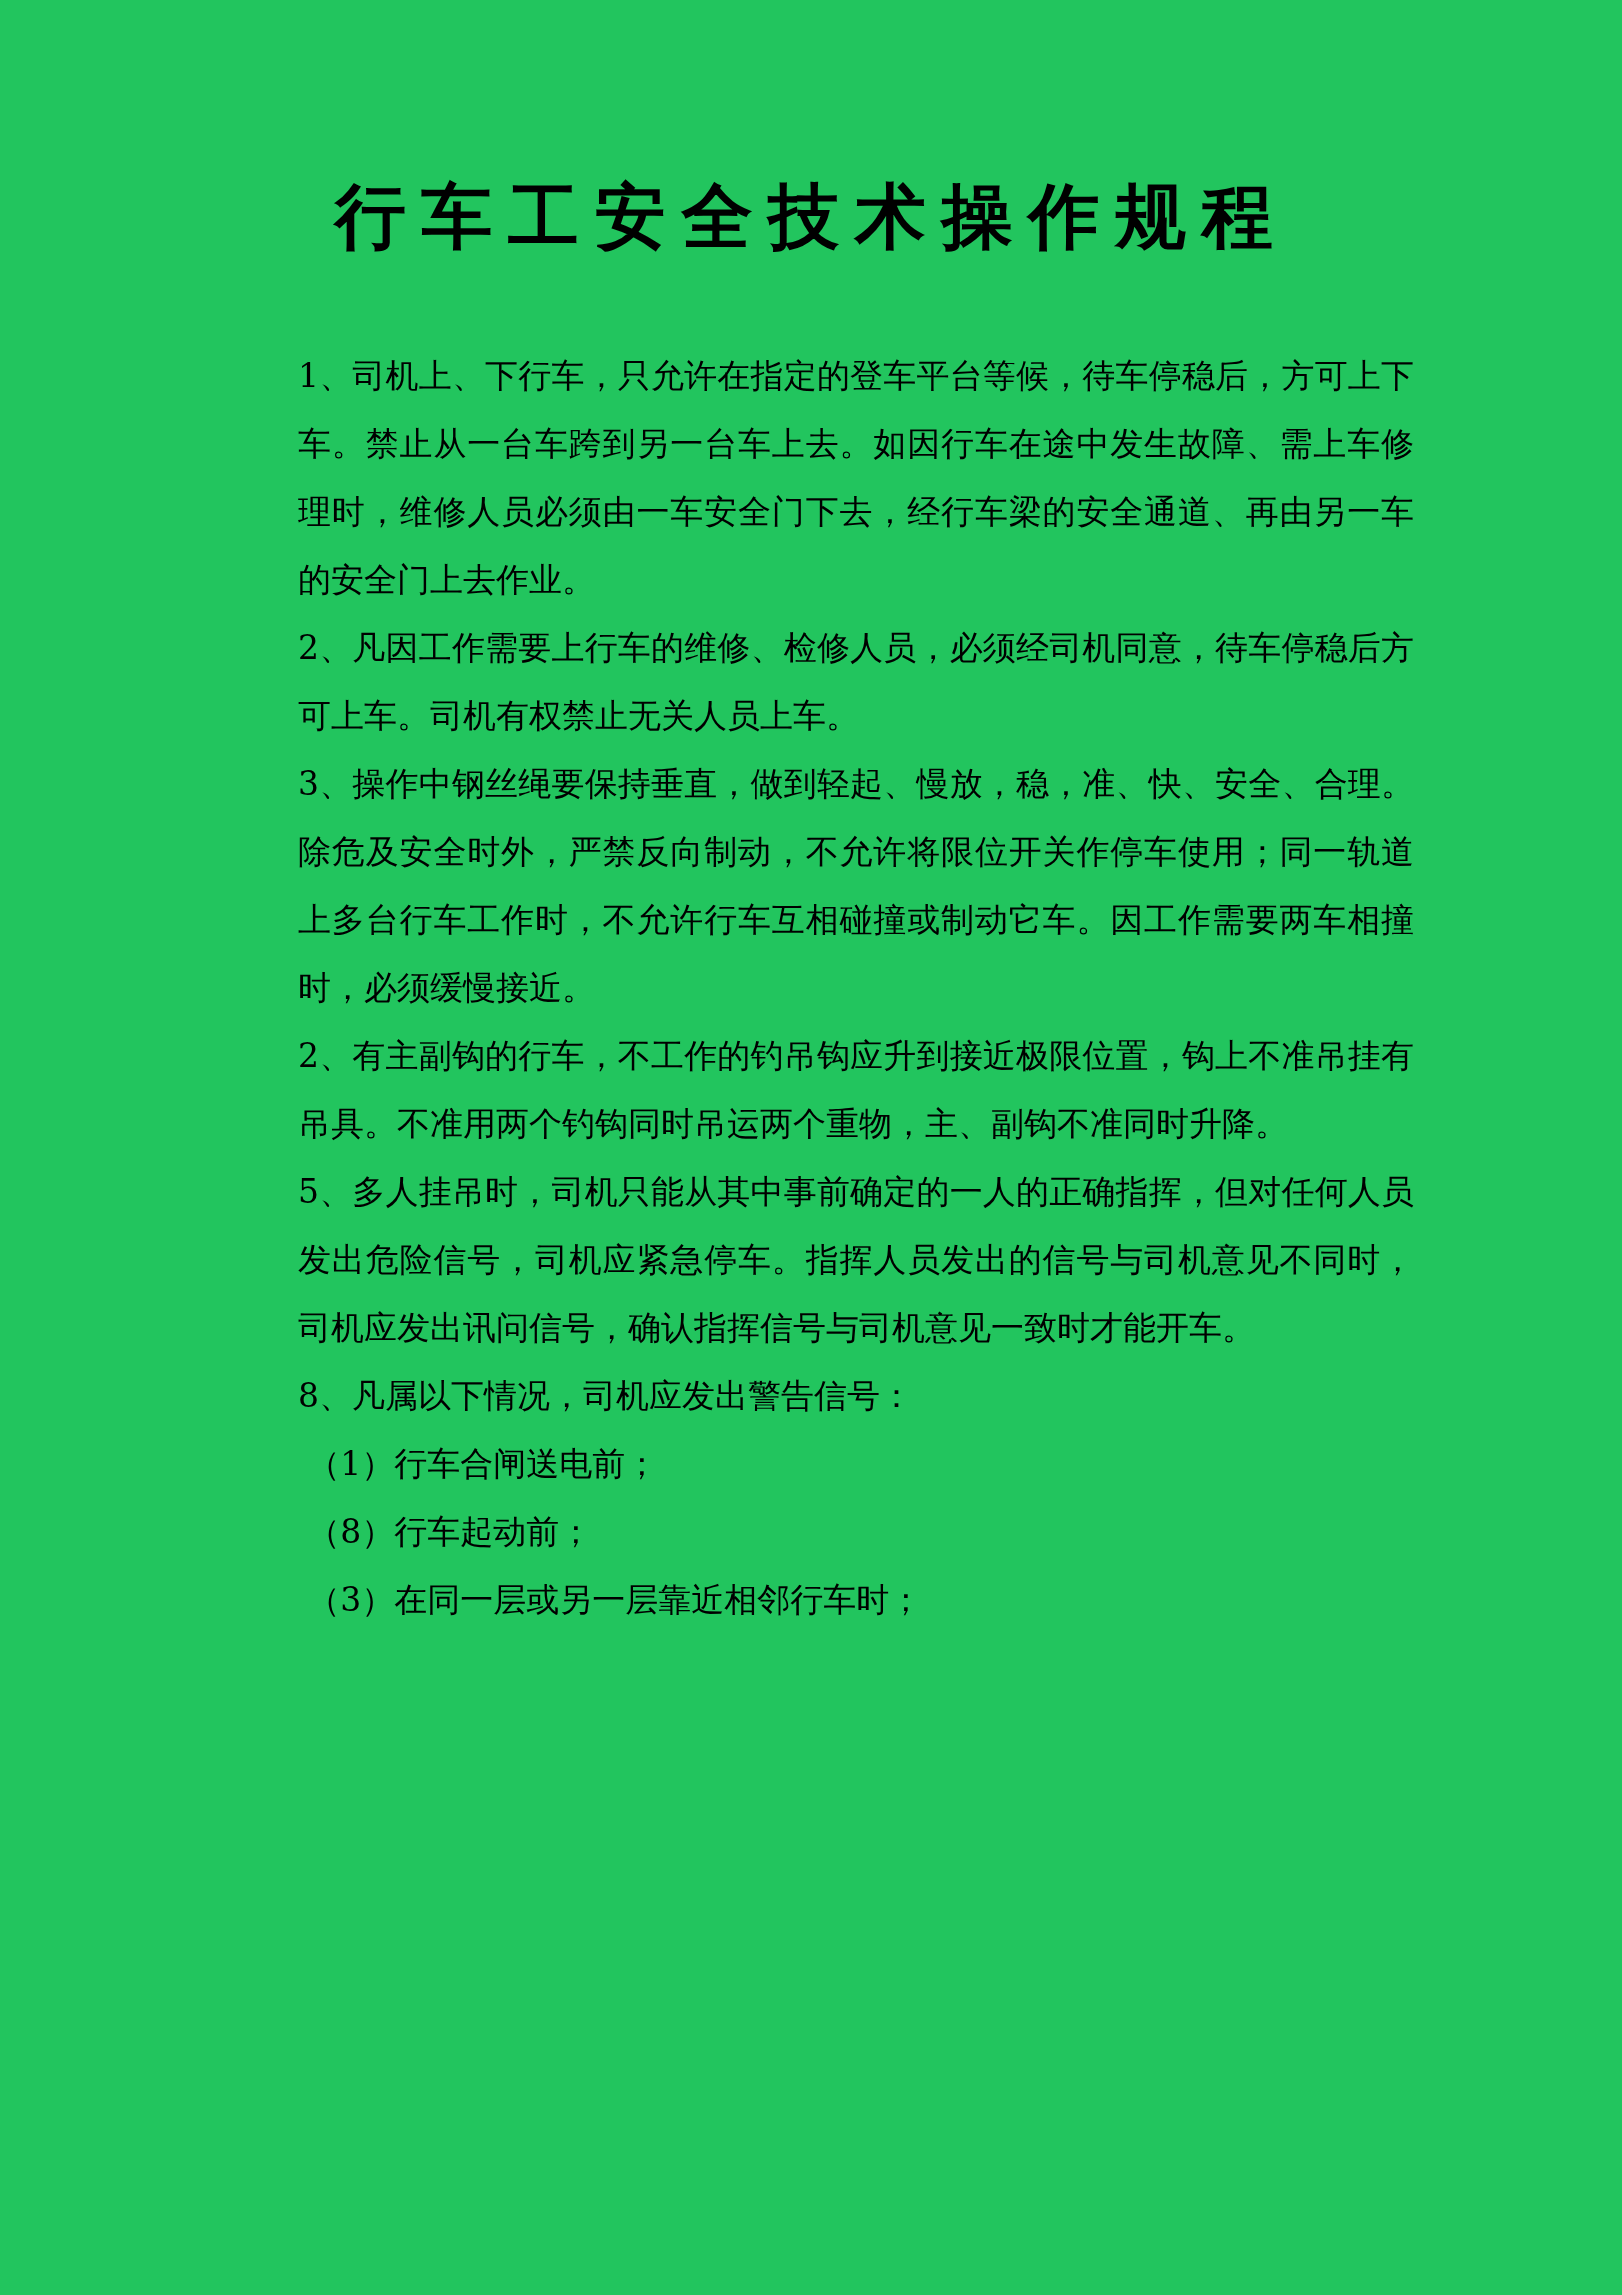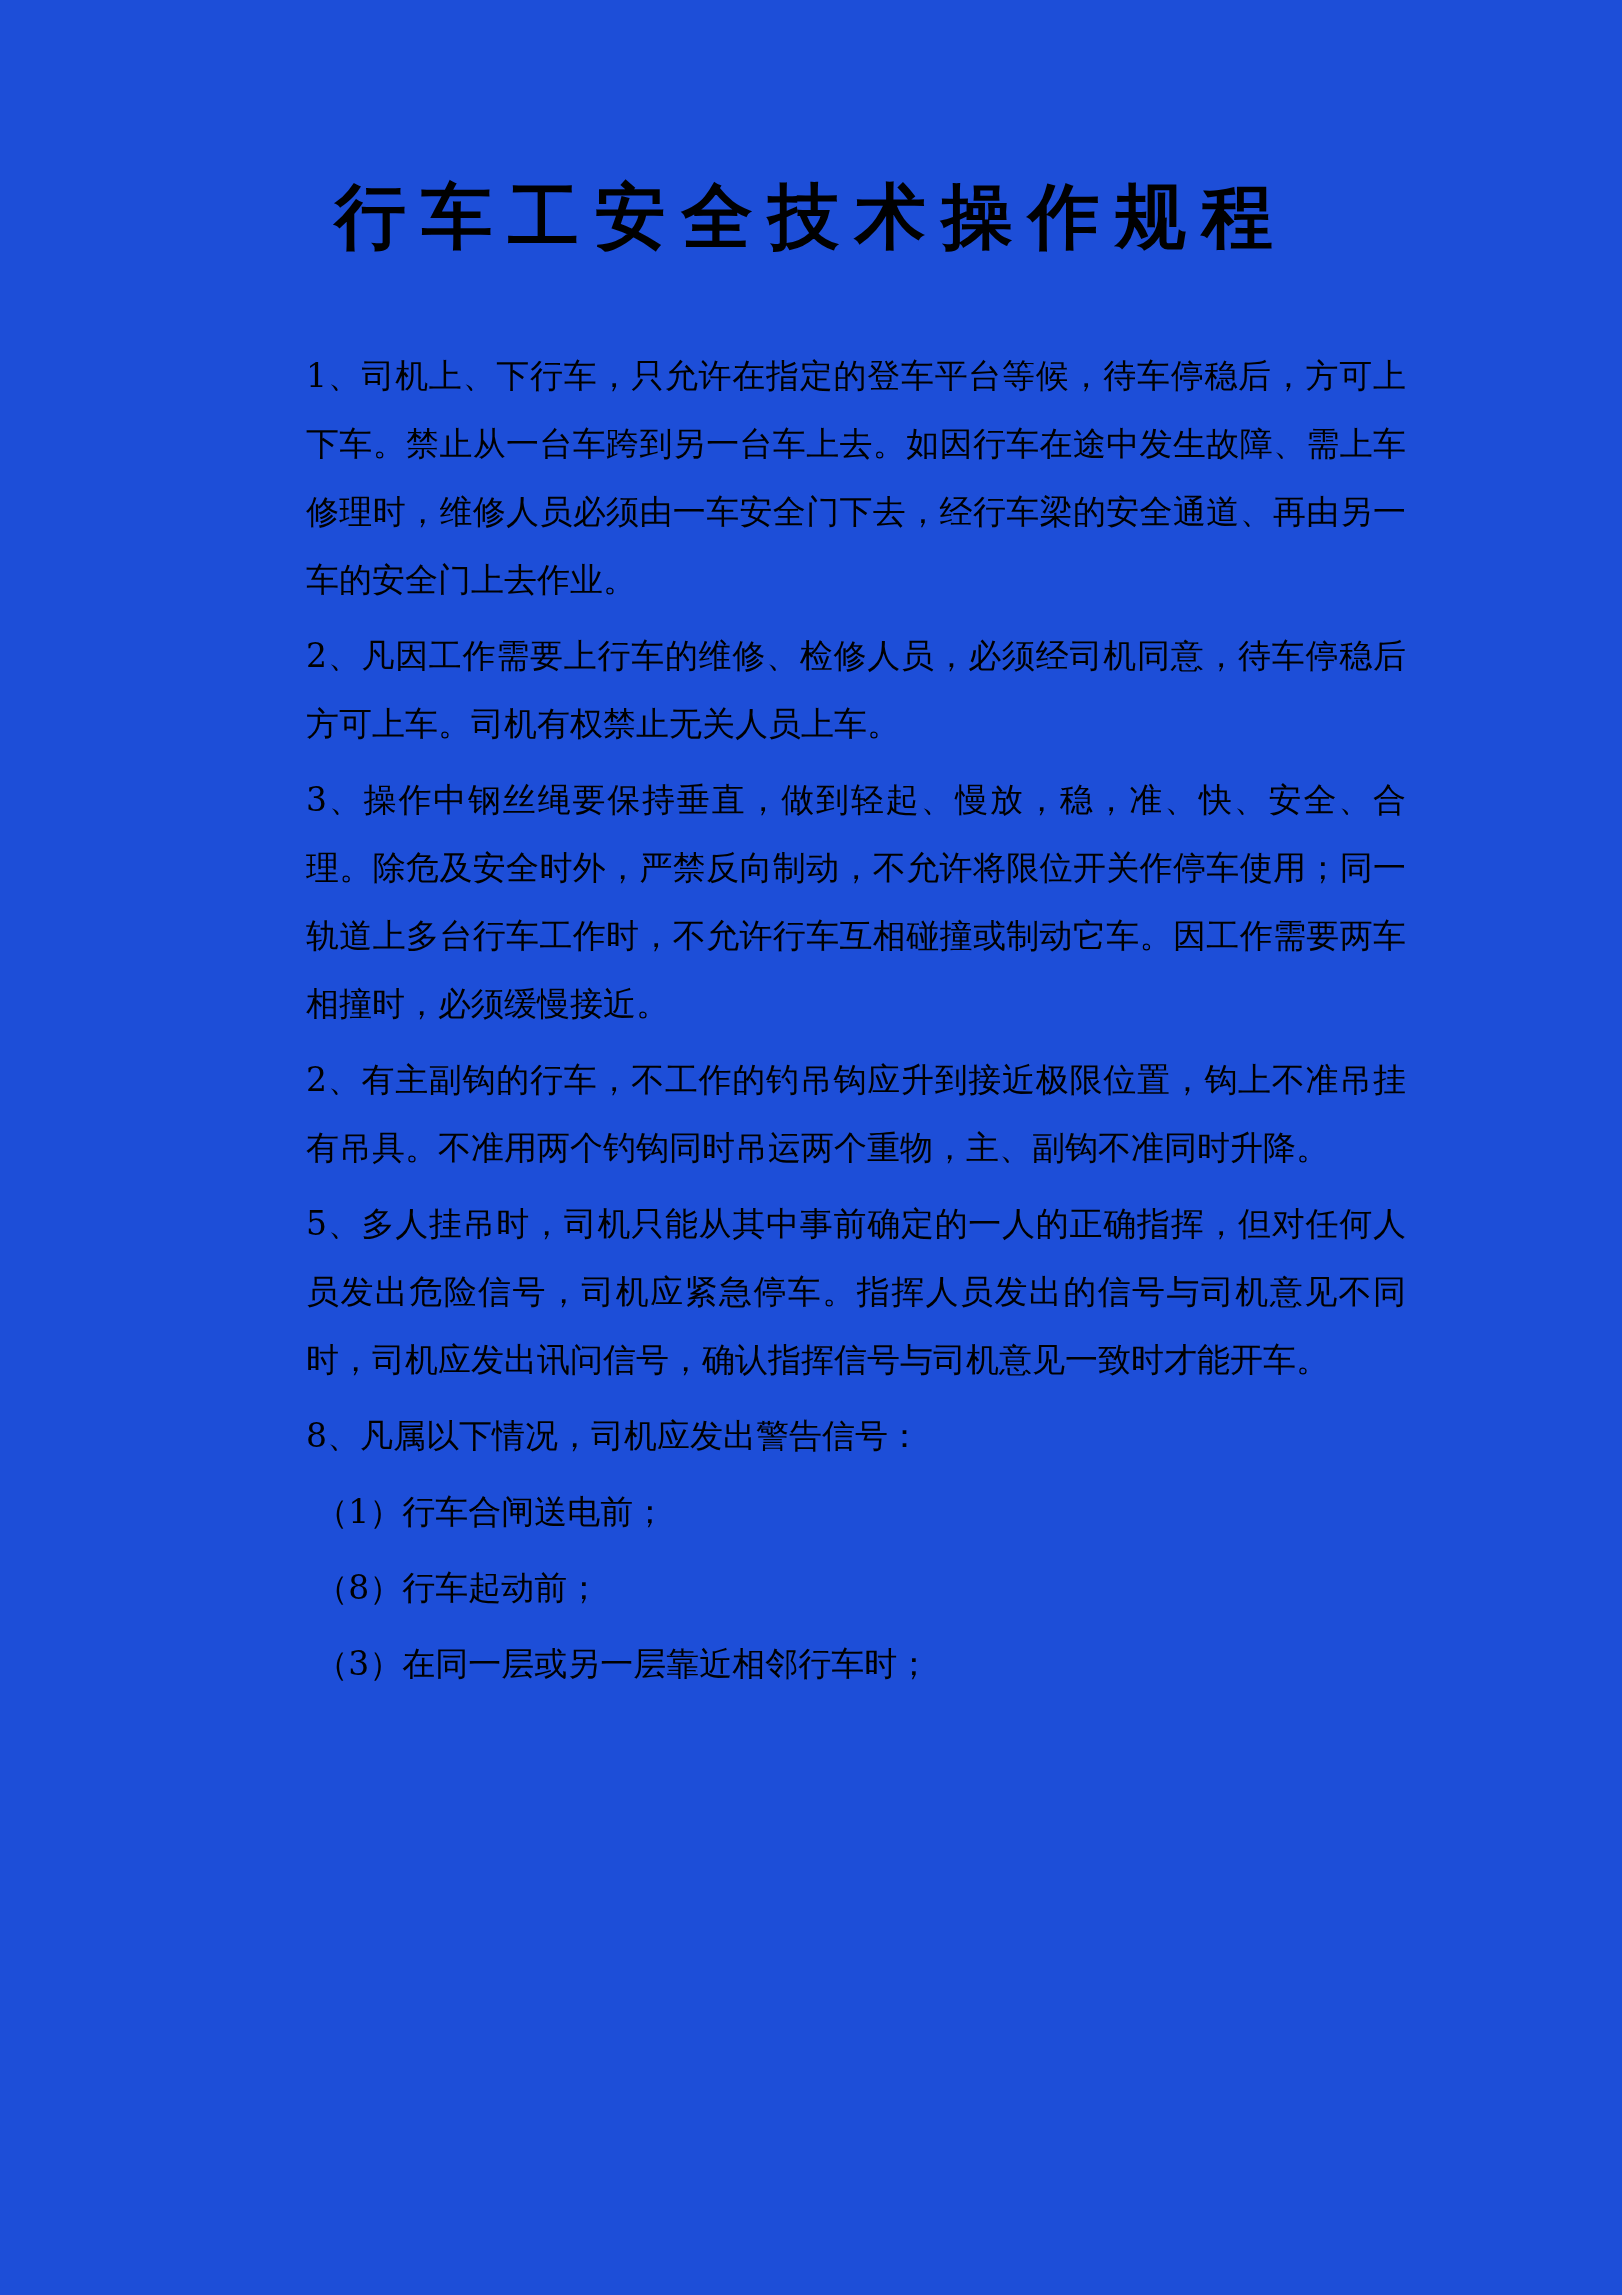--- a/index.html
+++ b/index.html
@@ -4,41 +4,41 @@
   <style>
     html, body {
       margin: 0;
       padding: 0;
       background: #ffffff;
     }
     .page {
       position: relative;
       width: 1623px;
       height: 2295px;
-      background: #1d4ed8;
+      background: #22c55e;
       box-sizing: border-box;
       padding: 167px 209px 0 298px;
       color: #000000;
       font-family: "DejaVu Serif", "Liberation Serif", serif;
     }
     .doc-title {
       font-size: 71px;
       font-weight: bold;
       line-height: 98px;
       letter-spacing: 15.7px;
       text-align: center;
       white-space: nowrap;
       margin: 0 -209px 77px -298px; 
     }
     .para {
       font-size: 33px;
       line-height: 68px;
       text-align: justify;
       text-justify: inter-character;
-      margin: 8px;
+      margin: 0;
       word-break: normal;
       overflow-wrap: break-word;
     }
     .sub-item {
       padding-left: 9.2px;
     }
   </style>
 </head>
 <body>
 

